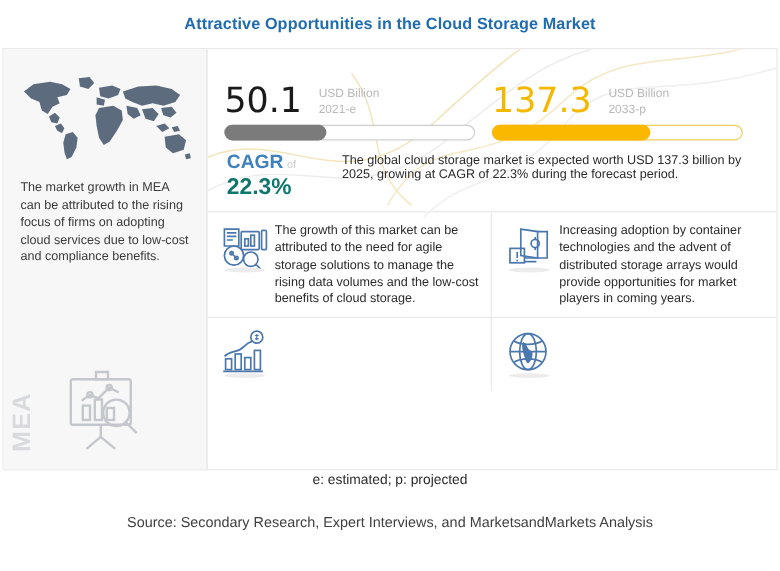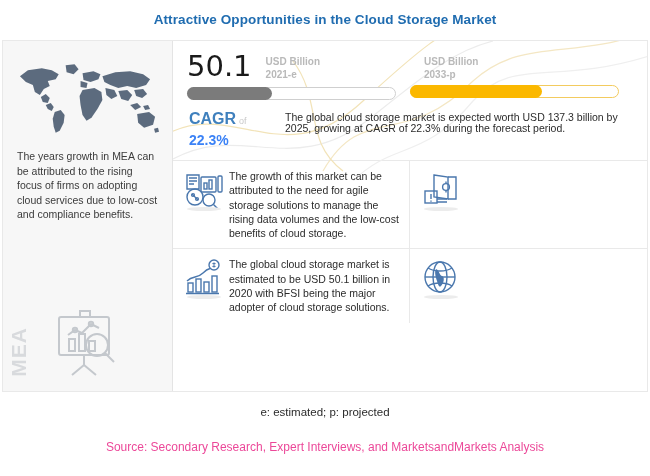--- a/index.html
+++ b/index.html
@@ -96,20 +96,21 @@
     width: 476px; height: 140px;
     pointer-events: none;
   }
 
   
   .stats {
     display: flex;
     position: relative;
     padding: 8px 14px 0 14px;
     z-index: 2;
+    margin-top: 17px;
   }
   .stat {
     width: 50%;
     box-sizing: border-box;
     padding-right: 14px;
   }
   .stat-head {
     display: flex;
     align-items: flex-start;
   }
@@ -120,21 +121,20 @@
     font-family: "DejaVu Sans", sans-serif;
   }
   .stat-value.grey { color: #1a1a1a; }
   .stat-value.gold { color: #f5b800; }
   .stat-unit {
     font-size: 10px;
     line-height: 13px;
     color: #b9b9b9;
     padding-left: 14px;
     padding-top: 6px;
-    font-weight: bold;
   }
   .bar {
     margin-top: 4px;
     height: 13px;
     border-radius: 7px;
     background: #fff;
     position: relative;
     box-sizing: border-box;
   }
   .bar.grey { border: 1px solid #cfcfcf; }
@@ -162,23 +162,23 @@
     color: #3f80bd;
     line-height: 18px;
   }
   .cagr-of {
     font-size: 9px;
     font-weight: normal;
     color: #c9c9c9;
     padding-left: 3px;
   }
   .cagr-val {
-    font-size: 14px;
+    font-size: 19px;
     font-weight: bold;
-    color: #3b82f6;
+    color: #0f766e;
     line-height: 21px;
   }
   .cagr-desc {
     flex: 1;
     font-size: 10.5px;
     line-height: 11px;
     color: #2b2b2b;
     padding-top: 2px;
   }
 
@@ -220,32 +220,32 @@
     flex: 1;
     font-size: 10.5px;
     line-height: 14.3px;
     color: #2b2b2b;
   }
 
   
   .footer {
     position: absolute;
     left: 0;
-    top: 396px;
+    top: 384px;
     width: 650px;
     text-align: center;
   }
   .footnote {
     font-size: 11.5px;
     color: #2b2b2b;
     padding-top: 10px;
   }
   .source {
     font-size: 12px;
-    color: #ec4899;
+    color: #404040;
     padding-top: 22px;
   }
 </style>
 </head>
 <body>
 
 <div class="title-bar">
   <div class="title">Attractive Opportunities in the Cloud Storage Market</div>
 </div>
 
@@ -278,21 +278,21 @@
 
           <path d="M236 92 L250 88 L258 96 L246 102 Z"></path>
           <path d="M262 94 L272 92 L276 100 L266 102 Z"></path>
 
           <path d="M250 110 L274 106 L286 116 L282 132 L264 138 L252 128 Z"></path>
           <path d="M284 140 L292 138 L294 146 L286 148 Z"></path>
         </g>
       </svg>
     </div>
 
-    <div class="sidebar-text">The years growth in MEA can be attributed to the rising focus of firms on adopting cloud services due to low-cost and compliance benefits.</div>
+    <div class="sidebar-text">The market growth in MEA can be attributed to the rising focus of firms on adopting cloud services due to low-cost and compliance benefits.</div>
 
     <div class="mea-label">MEA</div>
 
     <div class="sidebar-icon">
       <svg width="78" height="72" viewBox="0 0 78 72" fill="none" stroke="#c4c8cd" stroke-width="2">
         <rect x="12" y="10" width="50" height="38" rx="2"></rect>
         <path d="M33 4 h10 v6 h-10 z"></path>
         <path d="M37 48 v10"></path>
         <path d="M37 58 l-12 10 M37 58 l12 10"></path>
         <rect x="22" y="32" width="6" height="12"></rect>
@@ -329,20 +329,21 @@
             <div>2021-e</div>
           </div>
         </div>
         <div class="bar grey">
           <div class="bar-fill grey" style="width: calc(40% + 2px);"></div>
         </div>
       </div>
 
       <div class="stat">
         <div class="stat-head">
+          <div class="stat-value gold">137.3</div>
           <div class="stat-unit">
             <div>USD Billion</div>
             <div>2033-p</div>
           </div>
         </div>
         <div class="bar gold">
           <div class="bar-fill gold" style="width: calc(63% + 2px);"></div>
         </div>
       </div>
     </div>
@@ -388,37 +389,37 @@
             <path d="M12 4 l14 2 v22 l-14 -2 z"></path>
             <path d="M26 6 h8 v22 h-8"></path>
             <circle cx="24" cy="16" r="3.4"></circle>
             <path d="M24 12.6 v-2 M24 19.4 v2"></path>
             <rect x="3" y="20" width="12" height="12"></rect>
             <path d="M9 23 v5 M9 29.5 v1.2"></path>
             <path d="M15 28 h10 M15 31 h10"></path>
           </svg>
           <div class="icon-shadow"></div>
         </div>
+        <div class="card-text">Increasing adoption by container technologies and the advent of distributed storage arrays would provide opportunities for market players in coming years.</div>
       </div>
 
       <div class="card b-right">
         <div class="card-icon">
           <svg width="40" height="38" viewBox="0 0 40 38" fill="none" stroke="#4a77ad" stroke-width="1.4">
             <circle cx="29" cy="6" r="5"></circle>
             <path d="M29 3.4 v5.2 M27.4 4.6 h3.2 M27.4 7.4 h3.2" stroke-width="1"></path>
             <path d="M2 22 C 8 16, 12 20, 18 14 C 21 11, 23 10, 25 9.5"></path>
             <rect x="3" y="24" width="5" height="9"></rect>
             <rect x="11" y="20" width="5" height="13"></rect>
             <rect x="19" y="23" width="5" height="10"></rect>
             <rect x="27" y="17" width="5" height="16"></rect>
             <path d="M1 34.5 h33"></path>
           </svg>
           <div class="icon-shadow"></div>
         </div>
-        <div class="card-text">The global cloud storage market is estimated to be USD 50.1 billion in 2020 with BFSI being the major adopter of cloud storage solutions.</div>
       </div>
 
       <div class="card">
         <div class="card-icon">
           <svg width="40" height="38" viewBox="0 0 40 38" fill="none" stroke="#4a77ad" stroke-width="1.4">
             <circle cx="18" cy="18" r="15"></circle>
             <ellipse cx="18" cy="18" rx="7" ry="15"></ellipse>
             <path d="M3 18 h30"></path>
             <path d="M6 9 C 12 13, 24 13, 30 9"></path>
             <path d="M6 27 C 12 23, 24 23, 30 27"></path>

